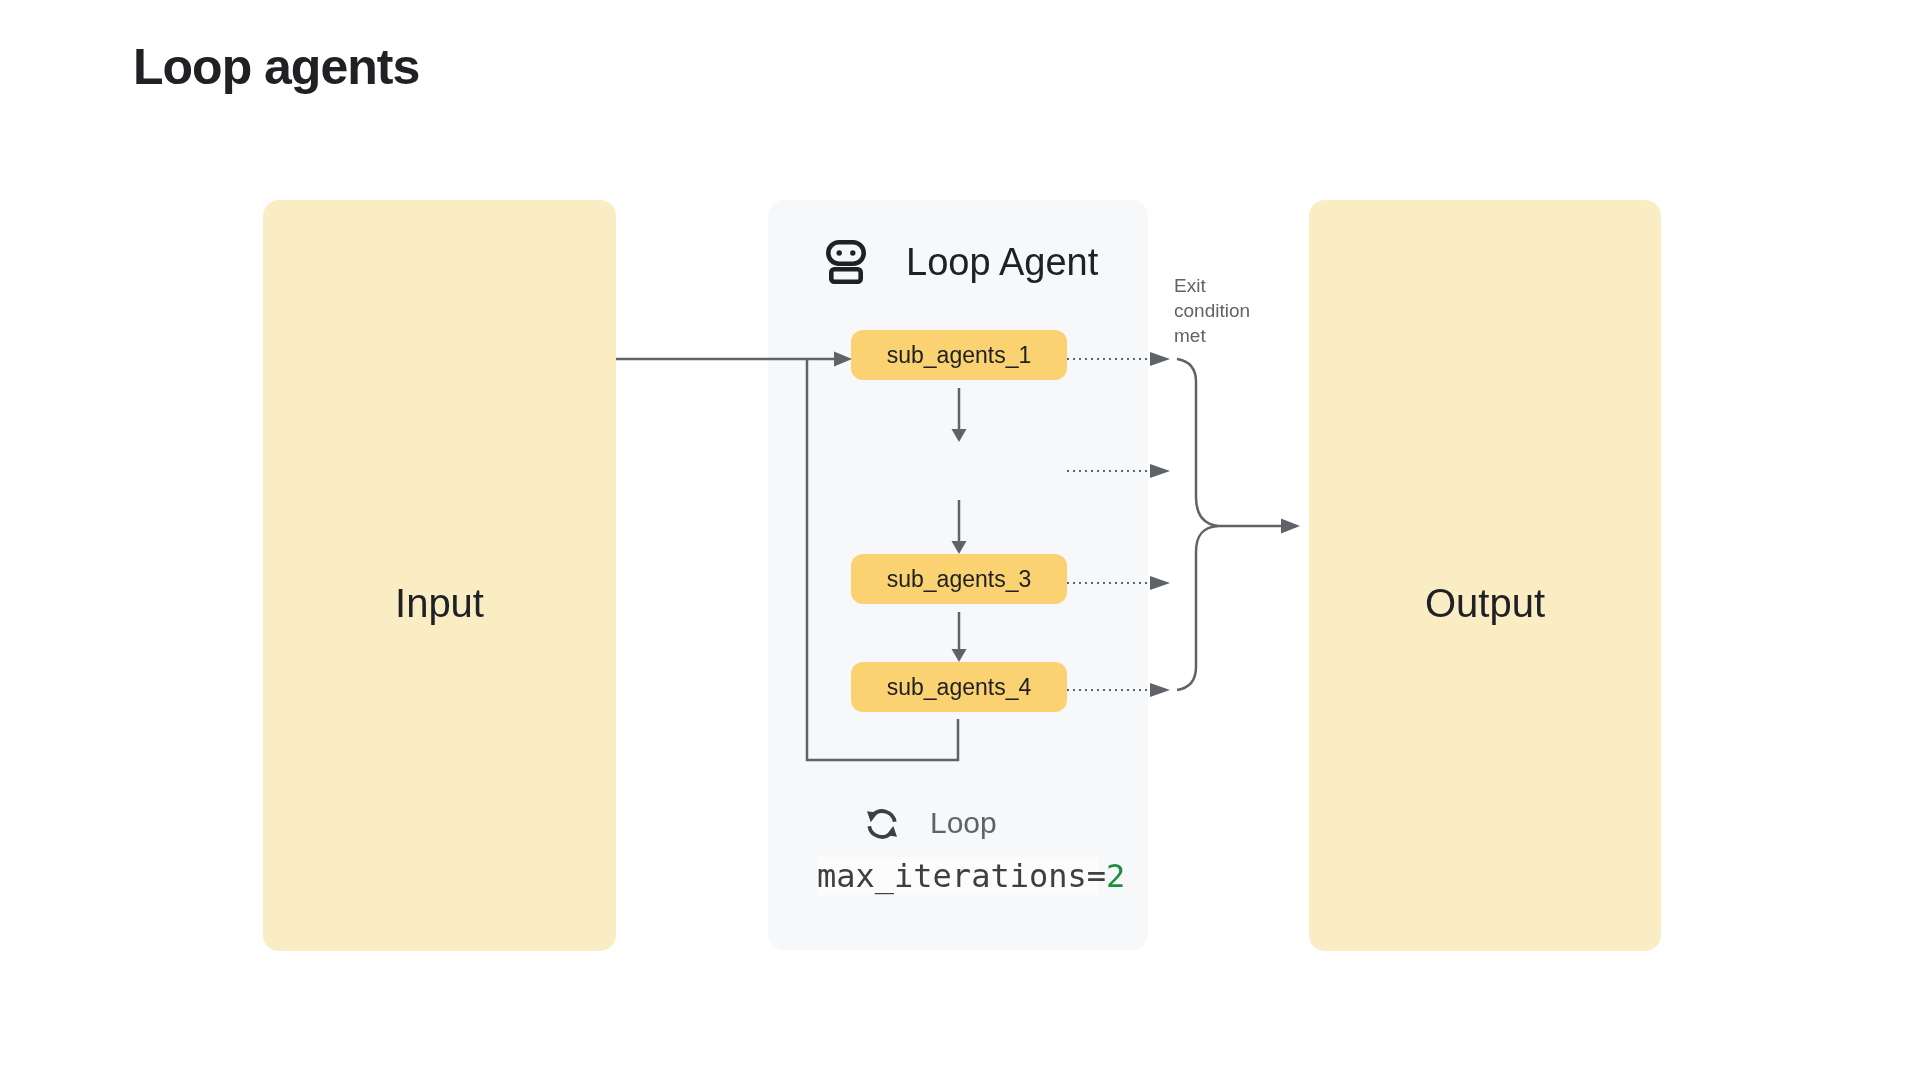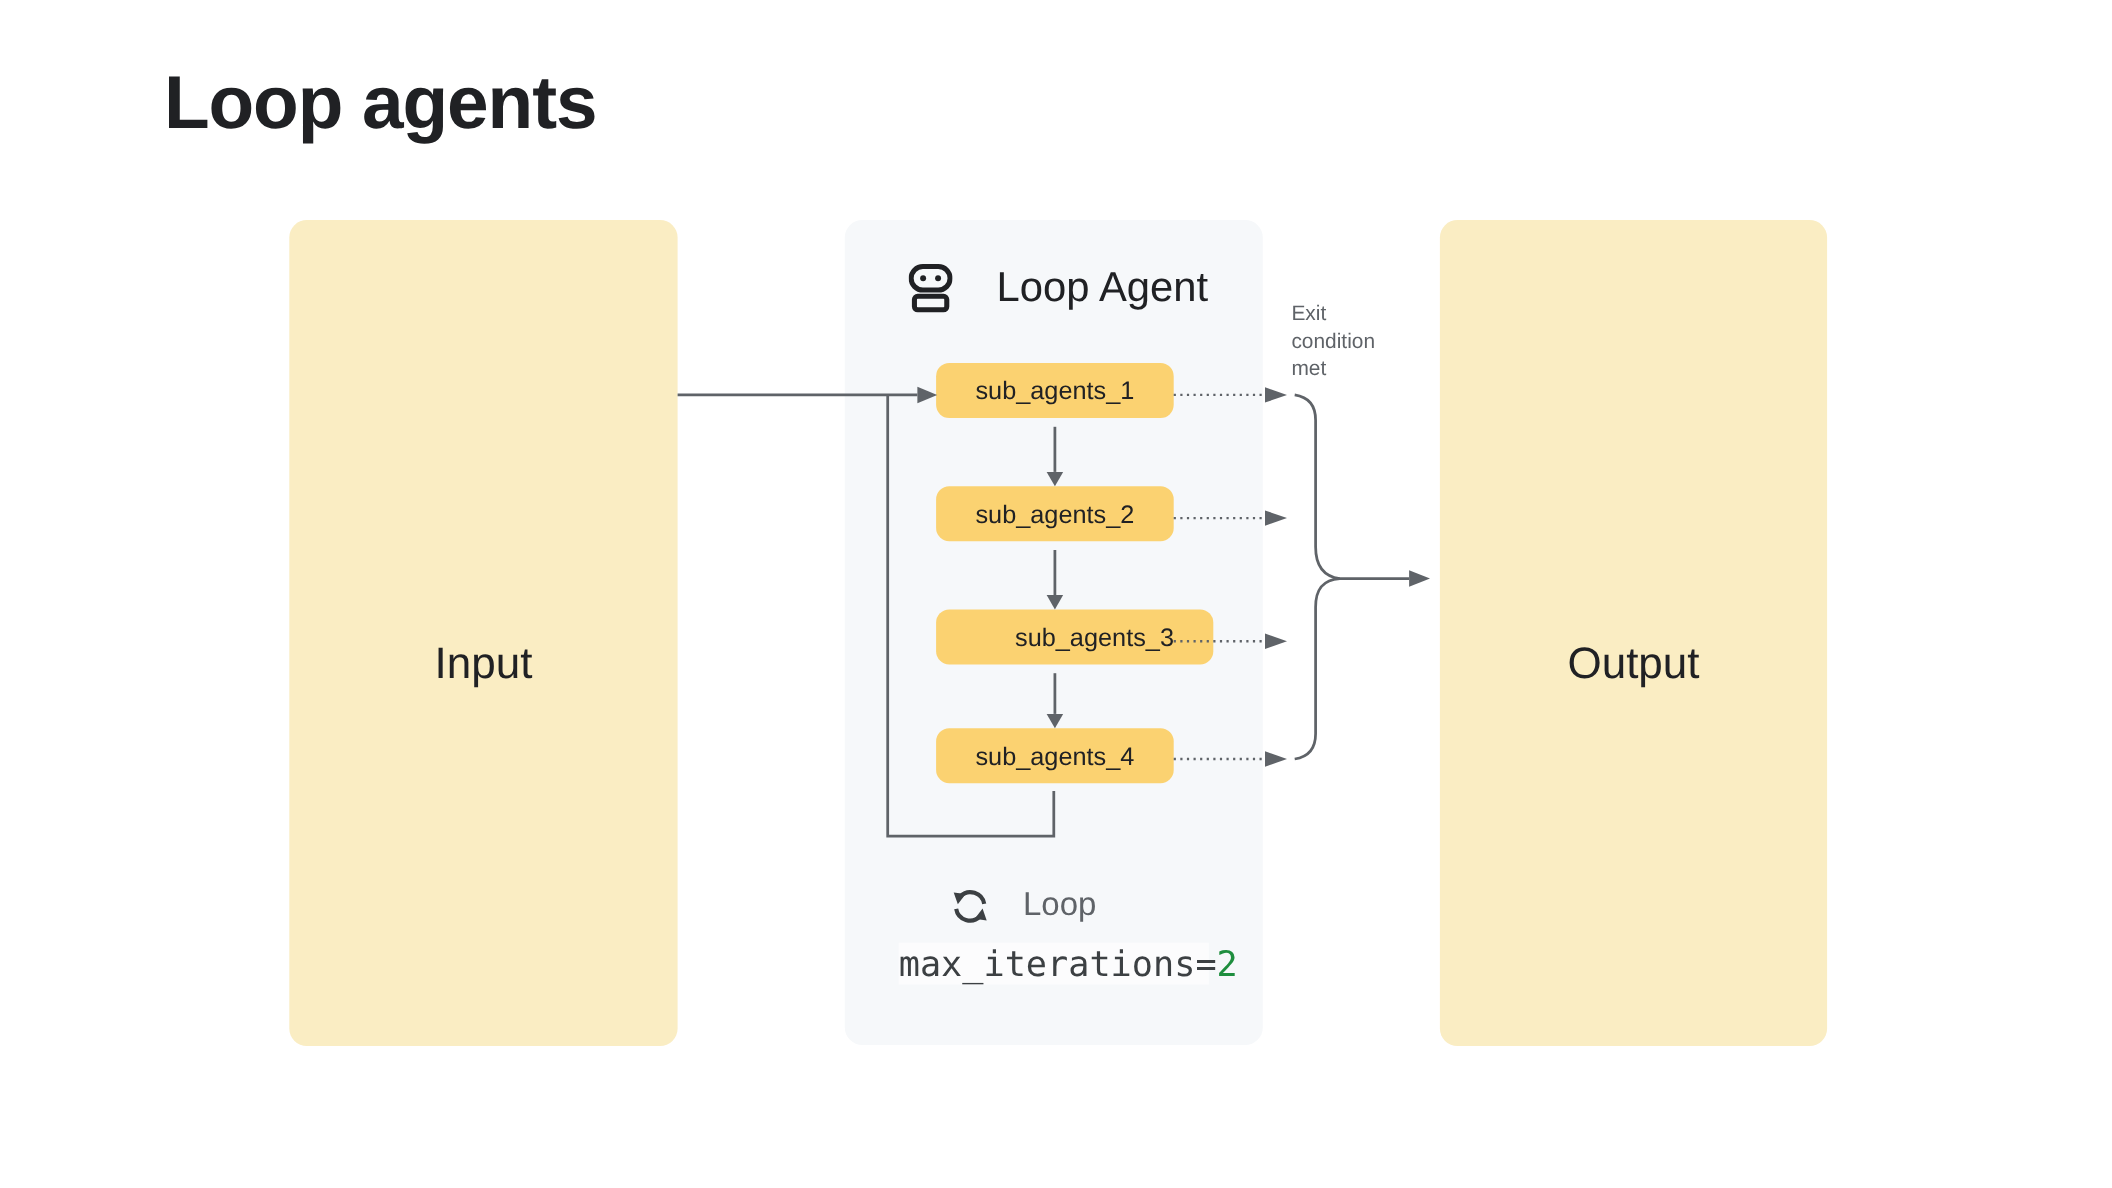--- a/index.html
+++ b/index.html
@@ -2,22 +2,22 @@
 <html style="--io-fill: #FAEDC3; --panel-fill: #F6F8FA; --agent-fill: #FBD271; --line: #5F6368; --text-dark: #202124; --text-gray: #5F6368; --code-bg: #FCFCFD; --code-text: #3C4043; --code-value: #1E8E3E;"><head>
 <meta charset="utf-8">
 <style>
   html,body{margin:0;padding:0;}
   body{
     width:1920px;height:1080px;position:relative;background:#ffffff;
     font-family:"Liberation Sans",sans-serif;overflow:hidden;
     -webkit-font-smoothing:antialiased;
   }
   .page-title{
-    position:absolute;left:133px;top:38px;margin:16px;
-    font-size:68px;font-weight:700;letter-spacing:-1px;
+    position:absolute;left:133px;top:38px;margin:0;
+    font-size:50px;font-weight:700;letter-spacing:-1px;
     color:var(--text-dark);
   }
   .big-box{
     position:absolute;top:200px;width:353px;height:751px;
     background:var(--io-fill);border-radius:16px;
     display:flex;align-items:center;justify-content:center;
   }
   .big-box .box-label{
     font-size:40px;font-weight:500;color:var(--text-dark);margin-top:55px;
   }
@@ -33,21 +33,21 @@
   }
   .panel-title{font-size:38px;font-weight:500;color:var(--text-dark);}
   .sub-agent{
     position:absolute;left:83px;width:216px;height:50px;
     background:var(--agent-fill);border-radius:12px;
     display:flex;align-items:center;justify-content:center;
     font-size:23px;color:var(--text-dark);
   }
   #sub-agent-1{top:130px;}
   #sub-agent-2{top:242px;}
-  #sub-agent-3{top:354px;padding-left:36px;}
+  #sub-agent-3{top:354px;}
   #sub-agent-4{top:462px;}
   .loop-row{
     position:absolute;left:96px;top:606px;
     display:flex;gap:30px;
   }
   .loop-label{font-size:30px;color:var(--text-gray);}
   .code-chip{
     position:absolute;top:657px;left:50%;transform:translateX(-50%);
     width:282px;height:38px;line-height:38px;text-align:center;
     background:var(--code-bg);
@@ -86,23 +86,20 @@
       <rect class="icon-stroke" x="2.3" y="2.3" width="35.4" height="21.4" rx="10.7" stroke-width="4.6"></rect>
       <circle class="icon-fill" cx="13.2" cy="13" r="2.7"></circle>
       <circle class="icon-fill" cx="26.8" cy="13" r="2.7"></circle>
       <rect class="icon-stroke" x="5.3" y="29.3" width="29.4" height="12.4" rx="3" stroke-width="4.6"></rect>
     </svg>
     <span class="panel-title">Loop Agent</span>
   </div>
 
   <div class="sub-agent" id="sub-agent-1">
     <span>sub_agents_1</span>
-  </div>
-  <div class="sub-agent" id="sub-agent-2">
-    <span>sub_agents_2</span>
   </div>
   <div class="sub-agent" id="sub-agent-3">
     <span>sub_agents_3</span>
   </div>
   <div class="sub-agent" id="sub-agent-4">
     <span>sub_agents_4</span>
   </div>
 
   <div class="loop-row">
     <svg width="36" height="36" viewBox="0 0 48 48">

